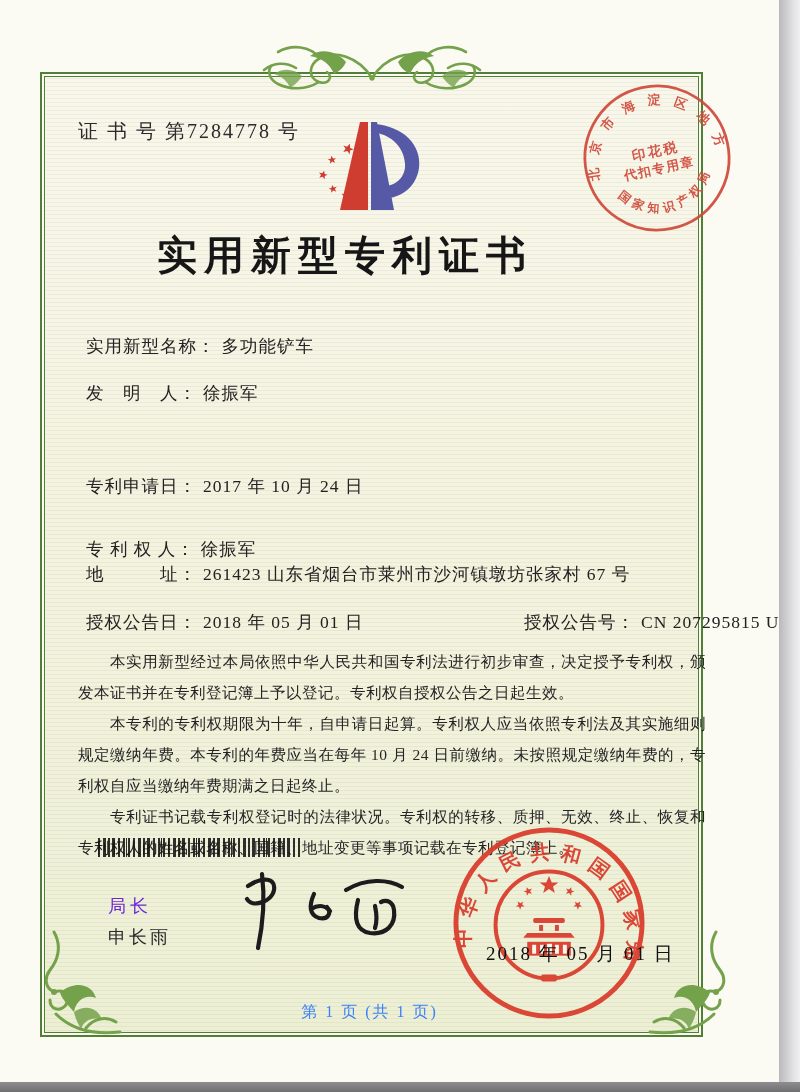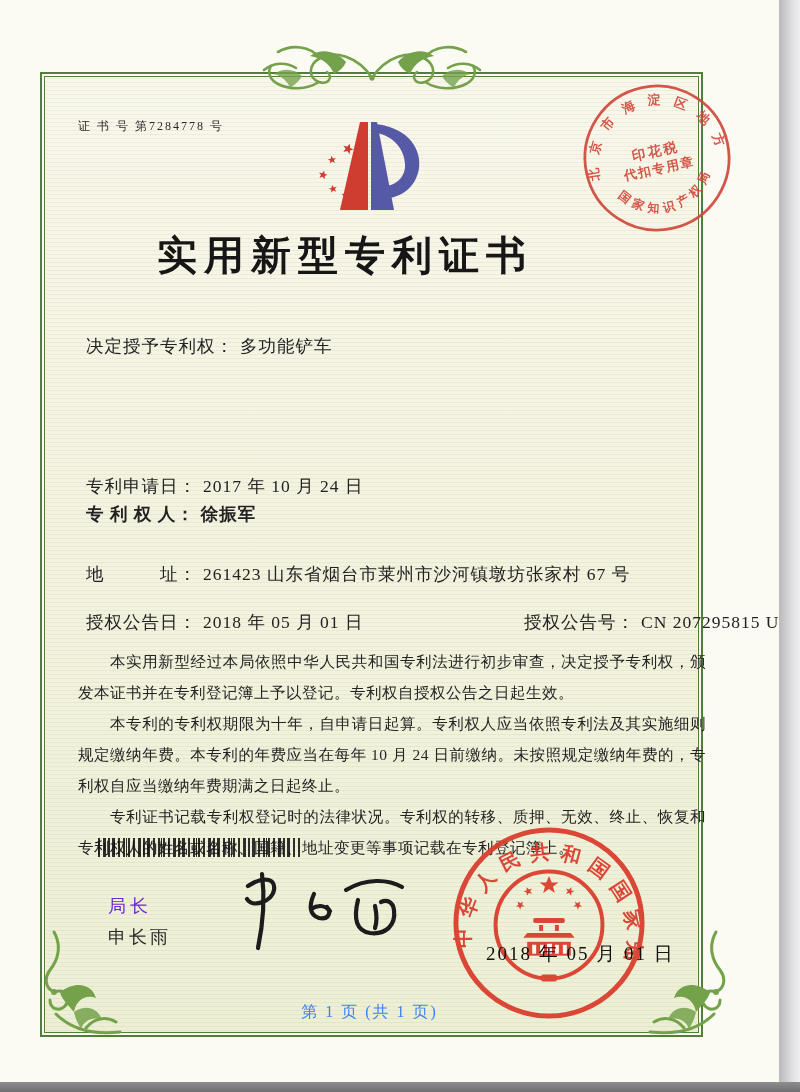--- a/index.html
+++ b/index.html
@@ -36,21 +36,21 @@
     box-shadow: inset 0 0 0 2px #fbfaf2, inset 0 0 0 3px var(--frame-green);
     background:linear-gradient(180deg,#f9f7ec 0%,#f4f3e1 45%,#edefd5 100%);
   }
   .guilloche{
     position:absolute; inset:4px;
     background:repeating-linear-gradient(0deg, rgba(130,155,80,0.10) 0 1px, transparent 1px 4px);
     pointer-events:none;
   }
   .orn{ position:absolute; color:var(--ornament-green); }
   .cert-no{
-    position:absolute; left:78px; top:118px; font-size:12px; letter-spacing:2px; color:#2b2b2b;
+    position:absolute; left:78px; top:118px; font-size:20px; letter-spacing:2px; color:#2b2b2b;
   }
   .tax-stamp{ position:absolute; left:577px; top:78px; opacity:.92; color:var(--stamp-red); }
   .logo{ position:absolute; left:308px; top:118px; }
   .title{
     position:absolute; left:40px; top:228px; width:610px; text-align:center;
     font-size:40px; font-weight:700; letter-spacing:7px; color:#161616;
   }
   .frow{ position:absolute; left:86px; font-size:17.5px; color:#222; white-space:nowrap; }
   .frow .lab{ letter-spacing:1px; }
   .frow .val{ margin-left:6px; letter-spacing:1px; }
@@ -170,26 +170,29 @@
     </g>
     <g fill="var(--logo-blue)">
       <path d="M63,4 L69,4 L86,92 L63,92 Z"></path>
       <path d="M66,6 C96,8 114,28 111,50 C108,72 88,82 74,80 L72,68 C88,70 98,58 97,46 C96,28 82,16 64,14 Z"></path>
     </g>
   </svg>
 
   <div class="title">实用新型专利证书</div>
 
   <div class="frow" style="top:334px;">
-    <span class="lab">决定授予专利权：</span><span class="val">多功能铲车</span>
+    <span class="lab">实用新型名称：</span><span class="val">多功能铲车</span>
+  </div>
+  <div class="frow" style="top:381px;">
+    <span class="lab">发　明　人：</span><span class="val">徐振军</span>
   </div>
   <div class="frow" style="top:474px;">
     <span class="lab">专利申请日：</span><span class="val">2017 年 10 月 24 日</span>
   </div>
-  <div class="frow" style="top:502px;font-weight:bold;">
+  <div class="frow" style="top:537px;">
     <span class="lab">专 利 权 人：</span><span class="val">徐振军</span>
   </div>
   <div class="frow" style="top:562px;">
     <span class="lab">地　　　址：</span><span class="val">261423 山东省烟台市莱州市沙河镇墩坊张家村 67 号</span>
   </div>
   <div class="frow" style="top:610px;">
     <span class="lab">授权公告日：</span><span class="val">2018 年 05 月 01 日</span>
     <span class="grant-right">
       <span class="lab">授权公告号：</span><span class="val">CN 207295815 U</span>
     </span>

